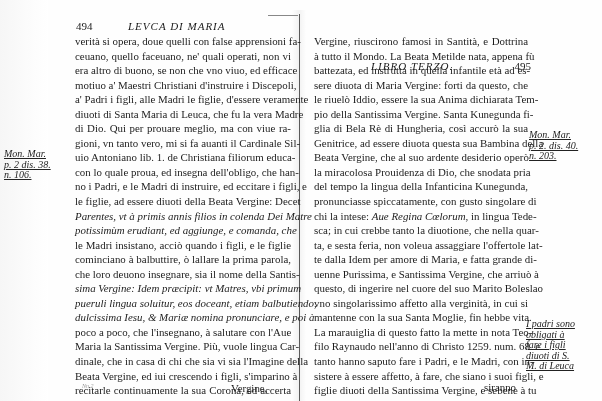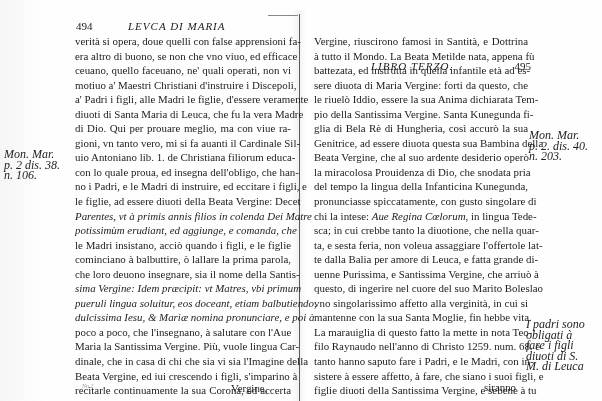--- a/index.html
+++ b/index.html
@@ -26,21 +26,21 @@
   .page-right .folio { right:0; }
   .body { position:absolute; top:34px; font-size:10.9px; line-height:14.55px; }
   .page-left .body { left:75px; width:216px; }
   .page-right .body { left:14px; width:214px; }
   .line { display:block; white-space:nowrap; text-align:justify; text-align-last:justify; height:14.55px; overflow:visible; }
   .line.ital { font-style:italic; }
   .catchword { position:absolute; font-size:10.9px; line-height:14px; white-space:nowrap; }
   .page-left .catchword { left:231px; top:381px; }
   .page-right .catchword { left:184px; top:380px; }
   .signature { position:absolute; left:82px; top:383px; font-size:6px; color:#999; font-style:italic; }
-  .note { position:absolute; font-style:italic; font-size:12px; line-height:10.5px; white-space:nowrap; color:#222; }
+  .note { position:absolute; font-style:italic; font-size:10px; line-height:10.5px; white-space:nowrap; color:#222;text-decoration:underline; }
   .note span { display:block; }
   .note-left { left:4px; top:149px; }
   .note-right-1 { left:229px; top:130px; }
   .note-right-2 { left:226px; top:319px; }
 </style>
 </head>
 <body>
 
 <div class="spread">
   <div class="left-edge"></div>
@@ -53,22 +53,22 @@
       <span class="folio">494</span>
       <span class="running-title">LEVCA DI MARIA</span>
     </div>
     <div class="note note-left">
       <span>Mon. Mar.</span>
       <span>p. 2 dis. 38.</span>
       <span>n. 106.</span>
     </div>
     <div class="body" id="left-body">
         <span class="line">verità si opera, doue quelli con false apprensioni fa-</span>
+        <span class="line">ceuano, quello faceuano, ne' quali operati, non vi</span>
         <span class="line">era altro di buono, se non che vno viuo, ed efficace</span>
-        <span class="line">ceuano, quello faceuano, ne' quali operati, non vi</span>
         <span class="line">motiuo a' Maestri Christiani d'instruire i Discepoli,</span>
         <span class="line">a' Padri i figli, alle Madri le figlie, d'essere veramente</span>
         <span class="line">diuoti di Santa Maria di Leuca, che fu la vera Madre</span>
         <span class="line">di Dio. Qui per prouare meglio, ma con viue ra-</span>
         <span class="line">gioni, vn tanto vero, mi si fa auanti il Cardinale Sil-</span>
         <span class="line">uio Antoniano lib. 1. de Christiana filiorum educa-</span>
         <span class="line">con lo quale proua, ed insegna dell'obligo, che han-</span>
         <span class="line">no i Padri, e le Madri di instruire, ed eccitare i figli, e</span>
         <span class="line">le figlie, ad essere diuoti della Beata Vergine: Decet</span>
         <span class="line ital">Parentes, vt à primis annis filios in colenda Dei Matre</span>
@@ -103,21 +103,21 @@
         <span class="line">pio della Santissima Vergine. Santa Kunegunda fi-</span>
         <span class="line">glia di Bela Rè di Hungheria, così accurò la sua</span>
         <span class="line">Genitrice, ad essere diuota questa sua Bambina della</span>
         <span class="line">Beata Vergine, che al suo ardente desiderio operò</span>
         <span class="line">la miracolosa Prouidenza di Dio, che snodata pria</span>
         <span class="line">del tempo la lingua della Infanticina Kunegunda,</span>
         <span class="line">pronunciasse spiccatamente, con gusto singolare di</span>
         <span class="line">chi la intese: <i>Aue Regina Cœlorum</i>, in lingua Tede-</span>
         <span class="line">sca; in cui crebbe tanto la diuotione, che nella quar-</span>
         <span class="line">ta, e sesta feria, non voleua assaggiare l'offertole lat-</span>
-        <span class="line">te dalla Balia per amore di Leuca, e fatta grande di-</span>
+        <span class="line">te dalla Idem per amore di Maria, e fatta grande di-</span>
         <span class="line">uenne Purissima, e Santissima Vergine, che arriuò à</span>
         <span class="line">questo, di ingerire nel cuore del suo Marito Boleslao</span>
         <span class="line">vno singolarissimo affetto alla verginità, in cui si</span>
         <span class="line">mantenne con la sua Santa Moglie, fin hebbe vita.</span>
         <span class="line">La marauiglia di questo fatto la mette in nota Teo-</span>
         <span class="line">filo Raynaudo nell'anno di Christo 1259. num. 68. e</span>
         <span class="line">tanto hanno saputo fare i Padri, e le Madri, con in-</span>
         <span class="line">sistere à essere affetto, à fare, che siano i suoi figli, e</span>
         <span class="line">figlie diuoti della Santissima Vergine, e sebene à tu</span>
         <span class="line">questo, sono per molti titoli tenuti tutti, come pro-</span>

